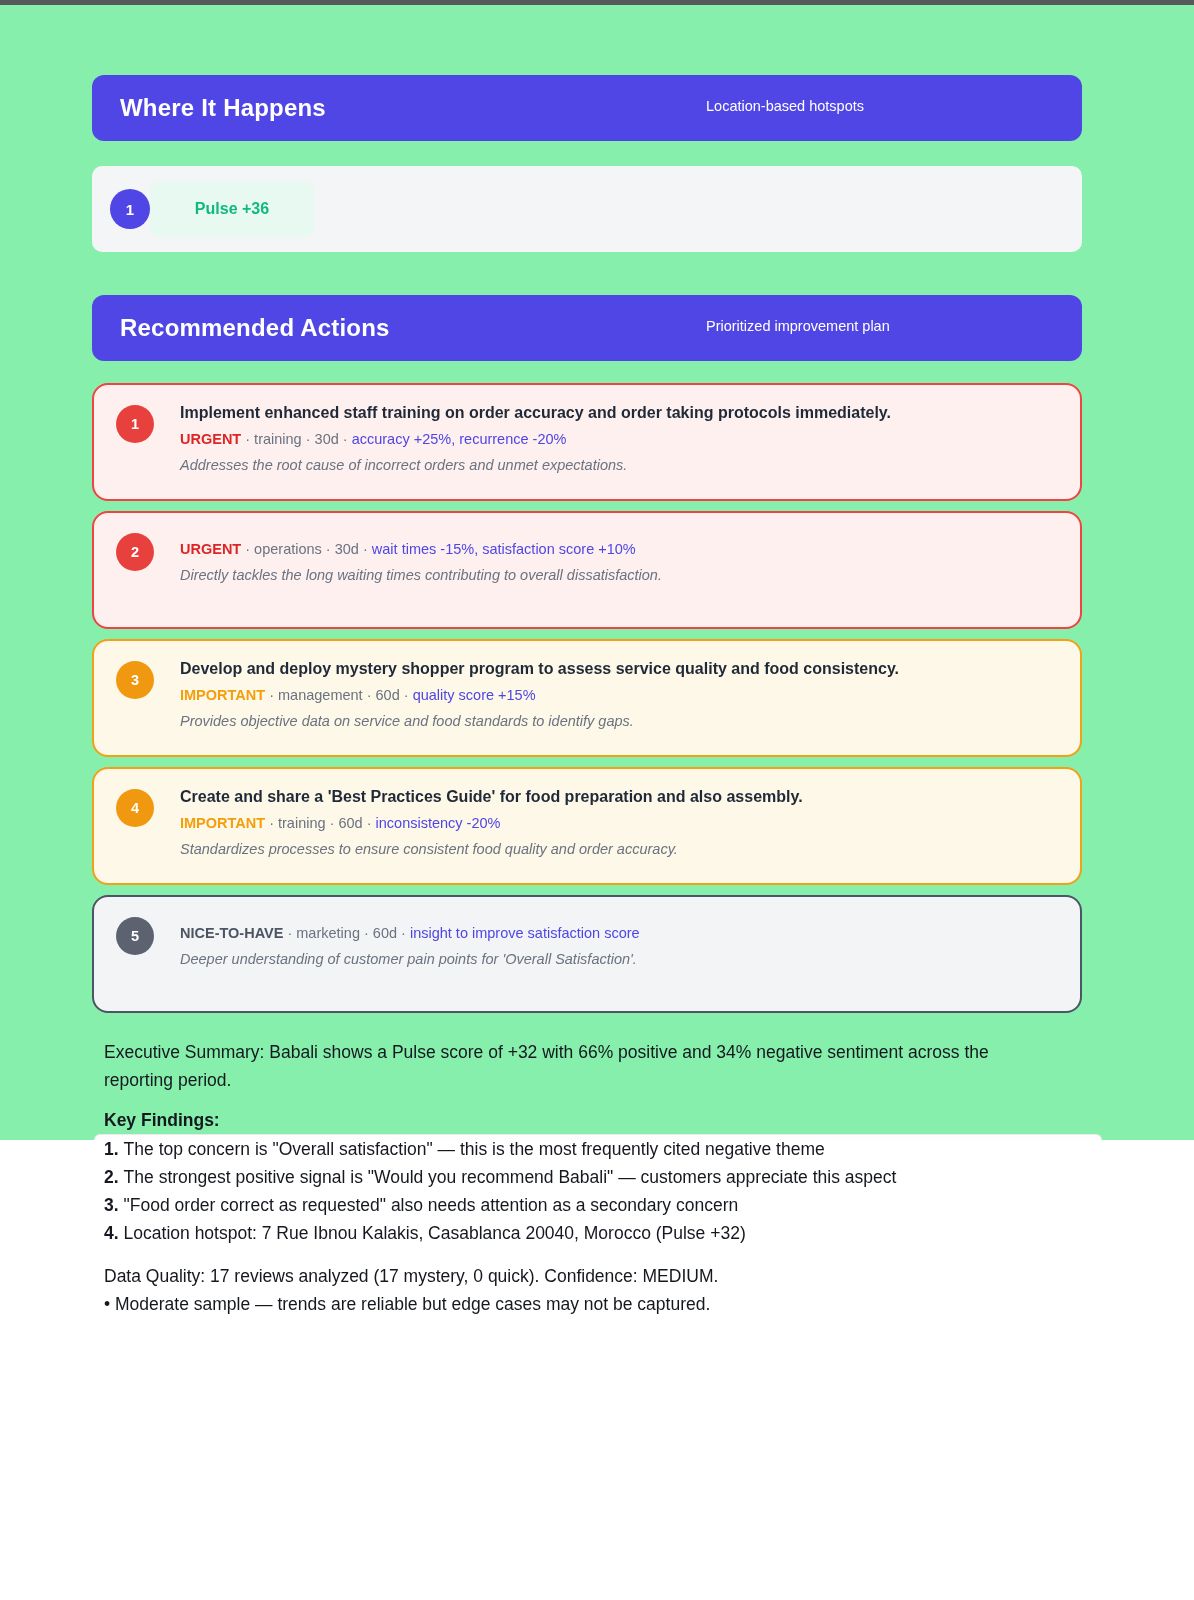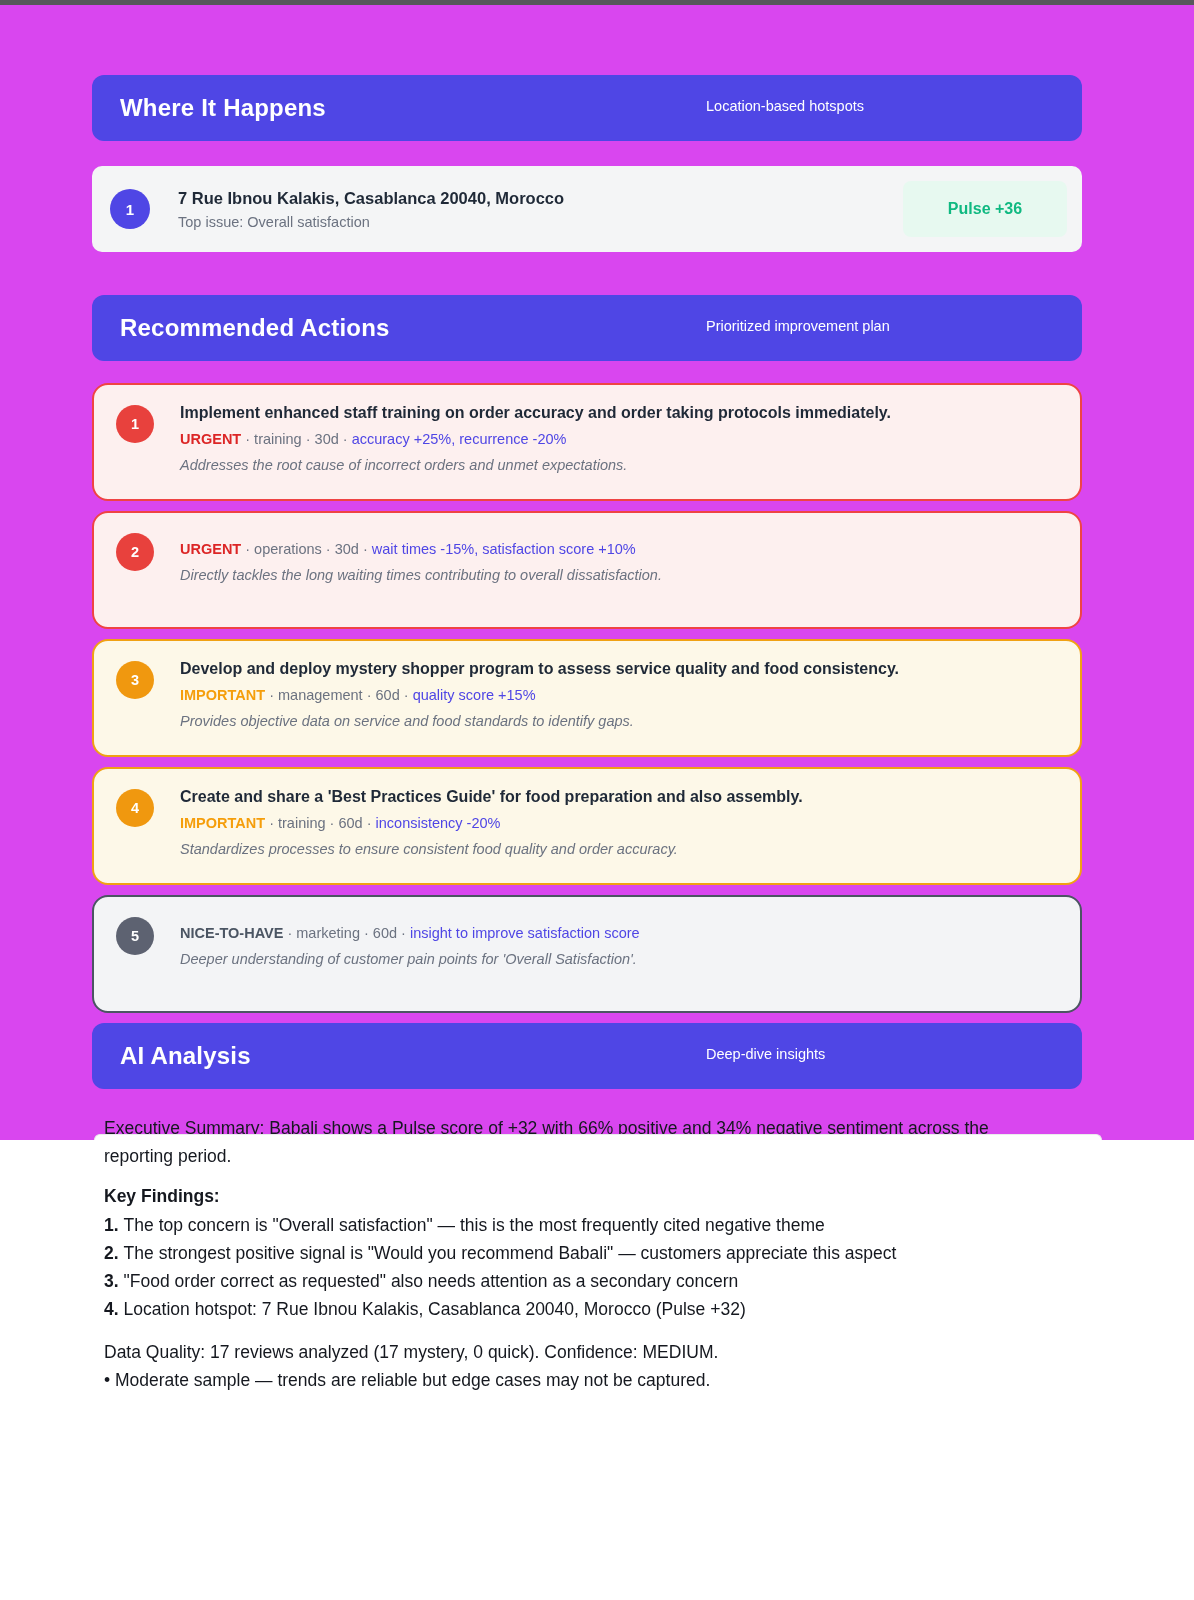--- a/index.html
+++ b/index.html
@@ -1,18 +1,18 @@
 <!DOCTYPE html>
 <html><head>
 <meta charset="utf-8">
 <style>
   * { margin:0; padding:0; box-sizing:border-box; }
   html,body { width:1194px; height:1600px; background:#ffffff; overflow:hidden;
     font-family:"Liberation Sans","DejaVu Sans",sans-serif; color:#1f2937; }
-  #page { position:relative; width:1194px; height:1140px; background:#d946ef; }
+  #page { position:relative; width:1194px; height:1140px; background:#86efac; }
   #top-strip { position:absolute; top:0; left:0; width:100%; height:5px; background:#57585a; }
 
   .content { position:absolute; top:75px; left:92px; width:990px; }
 
   
   .section-header { position:relative; background:#4f46e5; border-radius:12px;
     height:66px; display:flex; align-items:center; padding:0 28px; }
   .section-header h2 { color:#ffffff; font-size:24px; font-weight:700; letter-spacing:.2px; }
   .section-subtitle { position:absolute; left:614px; top:50%; transform:translateY(-62%);
     color:#ffffff; font-size:14.5px; font-weight:400; }
@@ -79,24 +79,20 @@
 
     <header class="section-header">
       <h2>Where It Happens</h2>
       <span class="section-subtitle">Location-based hotspots</span>
     </header>
 
     <div class="hotspot-card">
       <div class="hotspot-rank">
         <span>1</span>
       </div>
-      <div class="hotspot-info">
-        <div class="hotspot-address">7 Rue Ibnou Kalakis, Casablanca 20040, Morocco</div>
-        <div class="hotspot-issue">Top issue: Overall satisfaction</div>
-      </div>
       <div class="pulse-badge">Pulse +36</div>
     </div>
 
     <div class="gap-lg"></div>
 
     <header class="section-header header-actions">
       <h2>Recommended Actions</h2>
       <span class="section-subtitle">Prioritized improvement plan</span>
     </header>
 
@@ -144,24 +140,20 @@
     <div class="rank-circle">
       <span>5</span>
     </div>
     <div class="action-body">
       <div class="action-meta"><span class="priority">NICE-TO-HAVE</span><span class="meta-mid"> · marketing · 60d · </span><span class="impact">insight to improve satisfaction score</span></div>
       <div class="action-desc">Deeper understanding of customer pain points for 'Overall Satisfaction'.</div>
     </div>
   </div>
       </div>
 
-    <header class="section-header header-analysis">
-      <h2>AI Analysis</h2>
-      <span class="section-subtitle">Deep-dive insights</span>
-    </header>
 
     <div class="analysis-body">
       <p class="exec">
         <strong>Executive Summary:</strong>
         <span>Babali shows a Pulse score of +32 with 66% positive and 34% negative sentiment across the reporting period.</span>
       </p>
 
       <div class="kf-label">Key Findings:</div>
       <div>
           <div class="finding-row"><span class="finding-num">1.</span><span>The top concern is "Overall satisfaction" — this is the most frequently cited negative theme</span></div>

